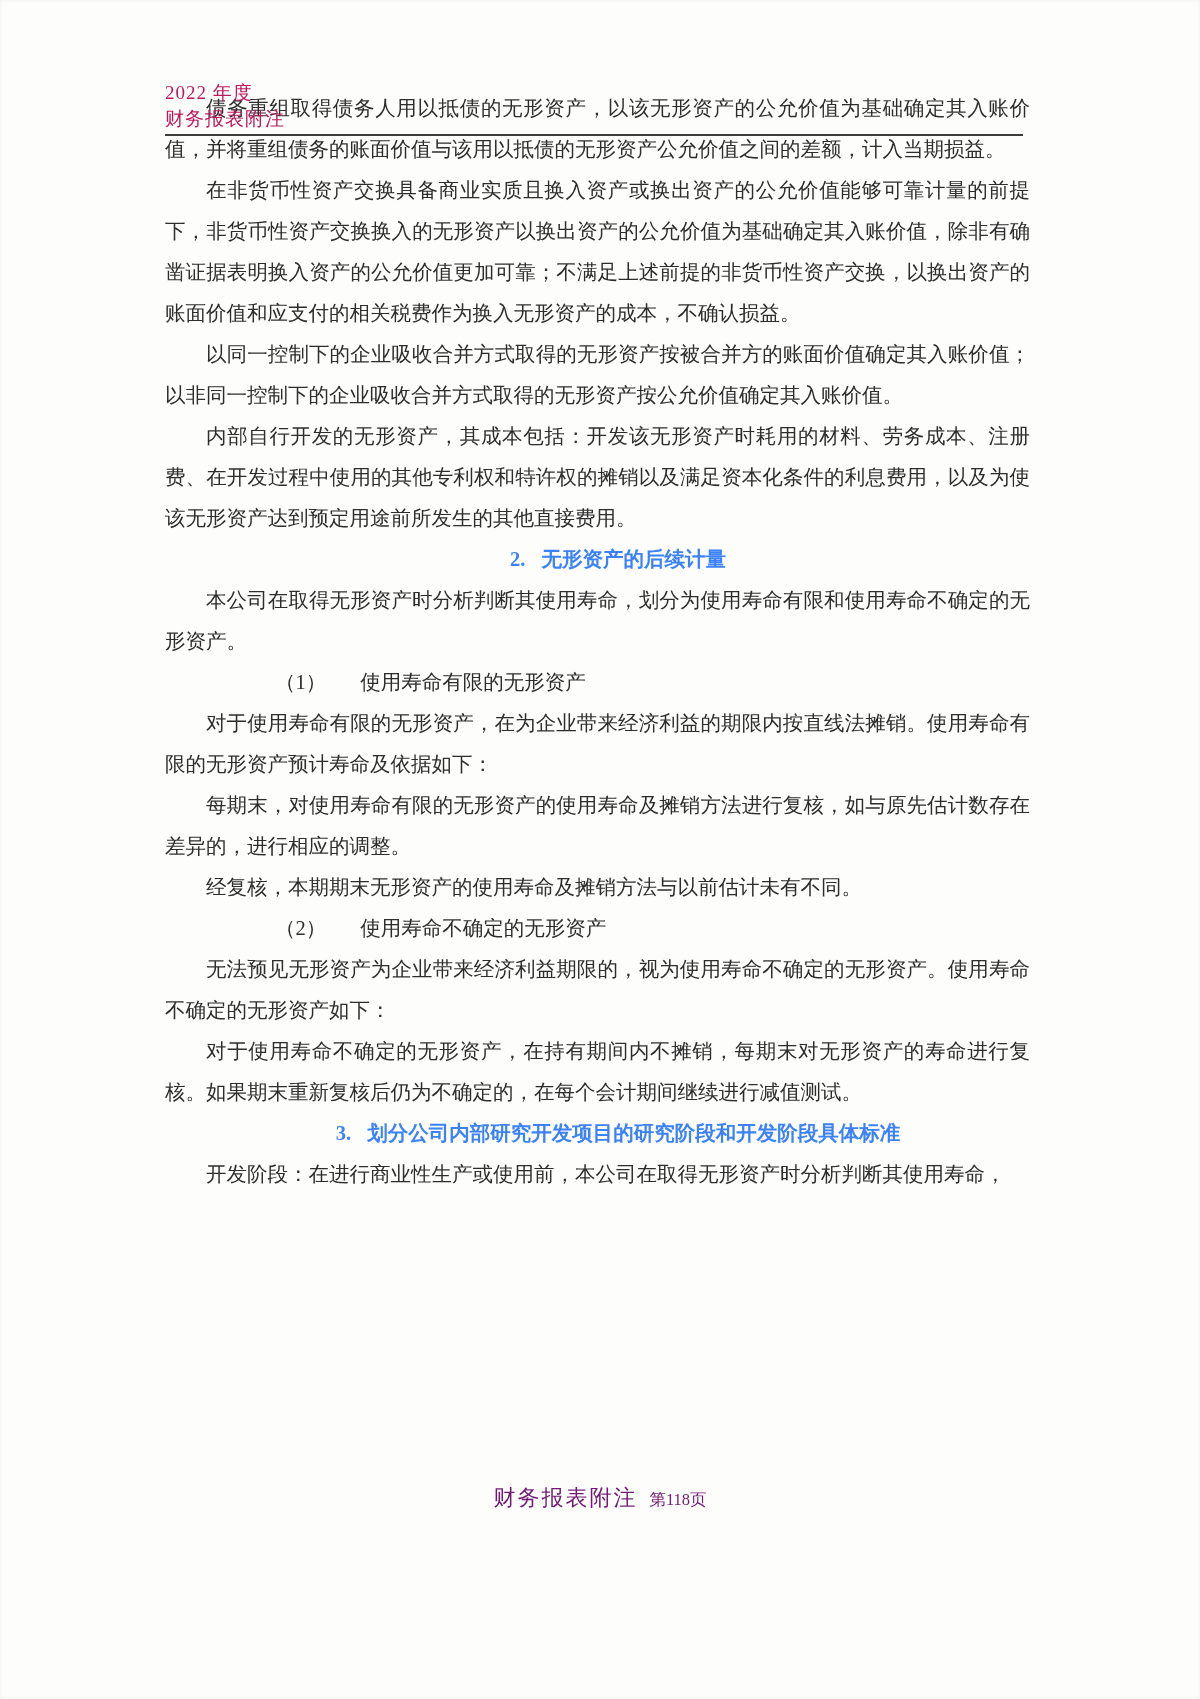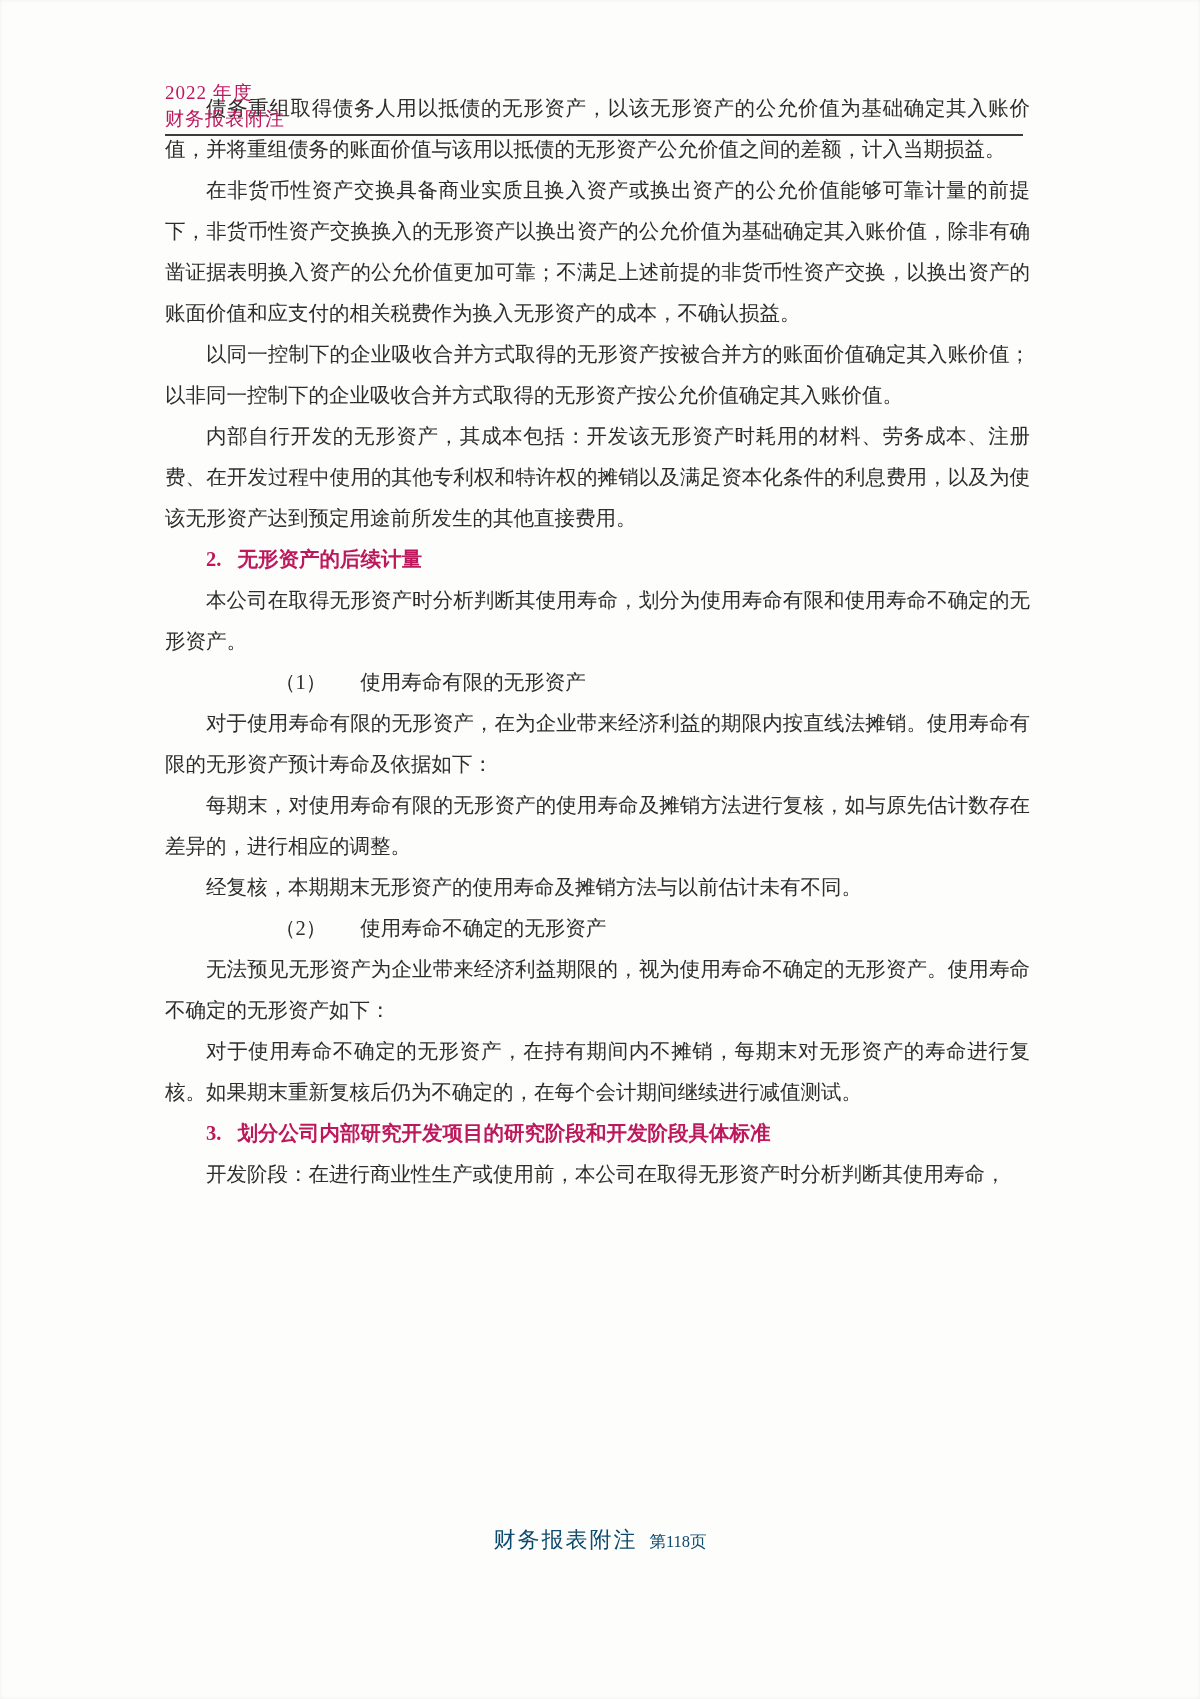--- a/index.html
+++ b/index.html
@@ -46,22 +46,22 @@
     text-align: justify;
   }
   .para {
     margin: 0;
     text-indent: 41px;
   }
   .heading {
     margin: 0;
     text-indent: 41px;
     font-weight: bold;
-    text-align: left;
-    color: #be185d;
+    text-align: center;
+    color: #3b82f6;
   }
   .heading .h-num { margin-right: 16px; }
   .subheading {
     margin: 0;
     padding-left: 110px;
     text-align: left;
   }
   .subheading .sh-num { margin-right: 34px; }
 
   
@@ -84,25 +84,25 @@
     padding: 0;
     overflow: hidden;
   }
   table.ul-table th { border-bottom: 1.5px dotted #8f8f8f; }
   table.ul-table th + th,
   table.ul-table td + td { border-left: 1.5px dotted #8f8f8f; }
 
   
   .page-footer {
     position: absolute;
-    top: 1525px;
+    top: 1483px;
     left: 0;
     width: 100%;
     text-align: center;
-    color: #0c4a6e;
+    color: #701a75;
   }
   .footer-title {
     font-size: 22px;
     letter-spacing: 2px;
   }
   .footer-page {
     font-size: 16.5px;
     margin-left: 12px;
   }
 </style>

